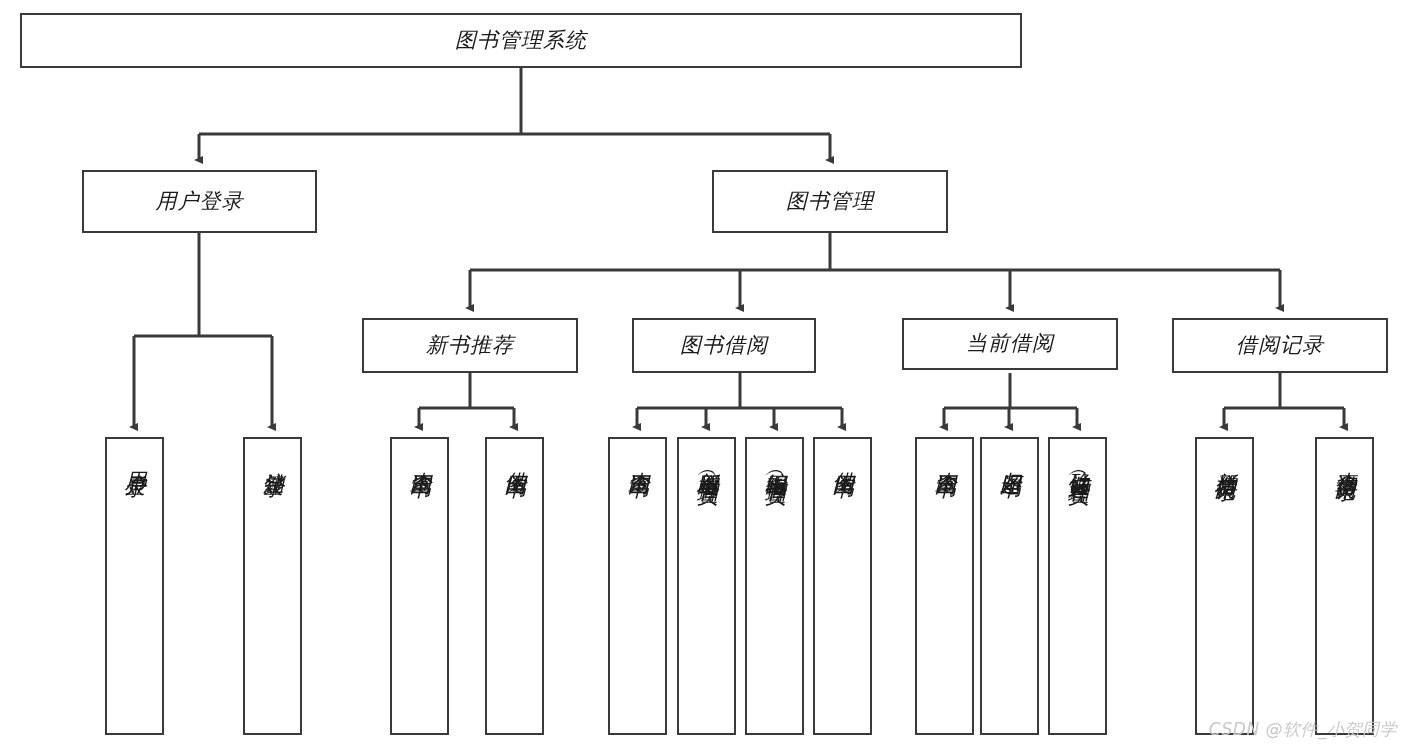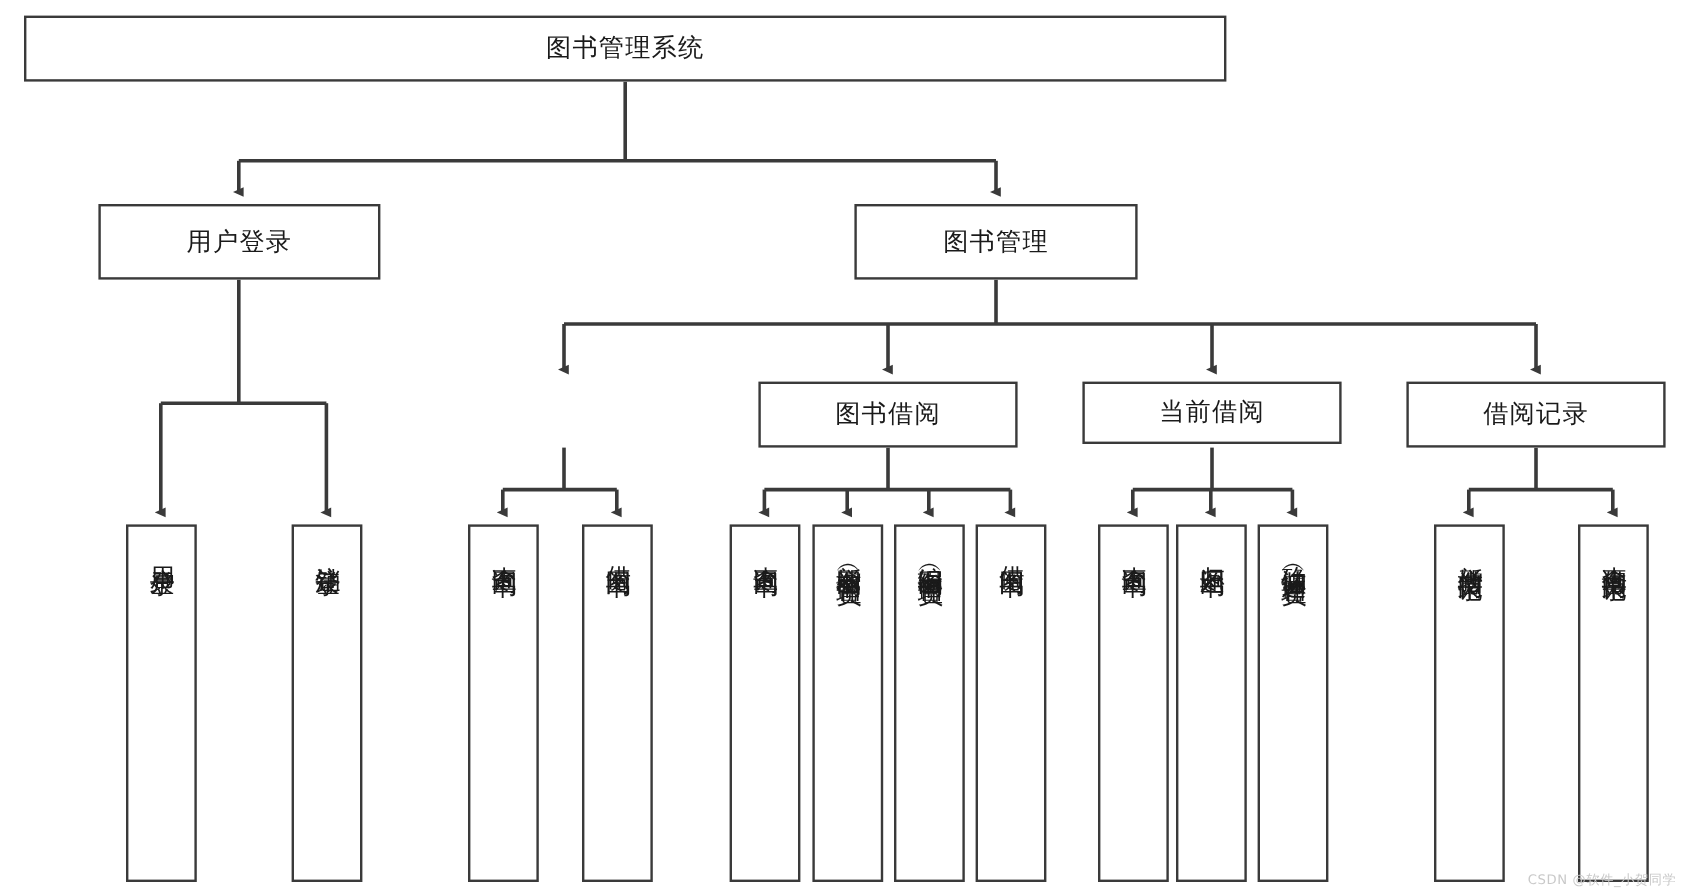--- a/index.html
+++ b/index.html
@@ -7,20 +7,21 @@
   body{
     font-family:"DejaVu Sans","Liberation Sans",sans-serif;
     -webkit-font-smoothing:antialiased;
   }
   #canvas{
     position:relative;
     width:1405px;
     height:747px;
     background:#ffffff;
     overflow:hidden;
+    font-style:italic;
   }
   #edges{
     position:absolute;
     left:0;top:0;
     width:1405px;height:747px;
     pointer-events:none;
   }
   .node{
     position:absolute;
     box-sizing:border-box;
@@ -50,21 +51,21 @@
     text-orientation:upright;
     font-size:21px;
     line-height:1.22;
     letter-spacing:2px;
     white-space:nowrap;
   }
   .watermark{
     position:absolute;
     right:8px;
     bottom:6px;
-    font-size:11px;
+    font-size:17px;
     color:#c9c9c9;
     letter-spacing:0.5px;
     white-space:nowrap;
     z-index:5;
   }
 </style>
 </head>
 <body>
 
 <div id="canvas">
@@ -123,21 +124,24 @@
     <span class="label">图书管理系统</span>
   </div>
 
   <div class="node level1" style="left:82px;top:170px;width:235px;height:63px;">
     <span class="label">用户登录</span>
   </div>
   <div class="node level1" style="left:712px;top:170px;width:236px;height:63px;">
     <span class="label">图书管理</span>
   </div>
 
-  <div class="node level2" style="left:632px;top:318px;width:216px;height:55px;">
+  <div class="node level2" style="left:362px;top:318px;width:216px;height:55px;">
+    <span class="label">新书推荐</span>
+  </div>
+  <div class="node level2" style="left:632px;top:318px;width:184px;height:55px;">
     <span class="label">图书借阅</span>
   </div>
   <div class="node level2" style="left:902px;top:318px;width:216px;height:52px;">
     <span class="label">当前借阅</span>
   </div>
   <div class="node level2" style="left:1172px;top:318px;width:216px;height:55px;align-items:center;">
     <span class="label">借阅记录</span>
   </div>
 
   <div class="node leaf" style="left:105px;top:437px;width:59px;height:298px;">

